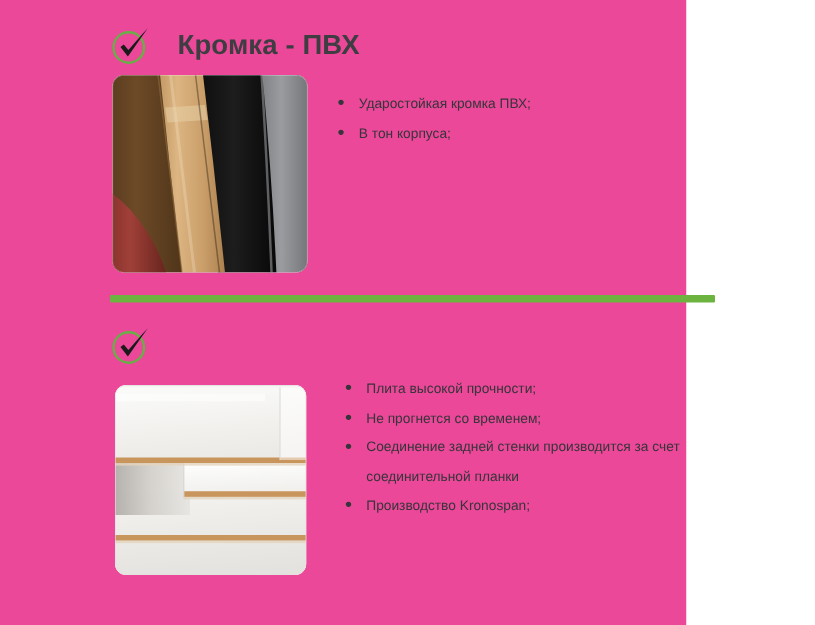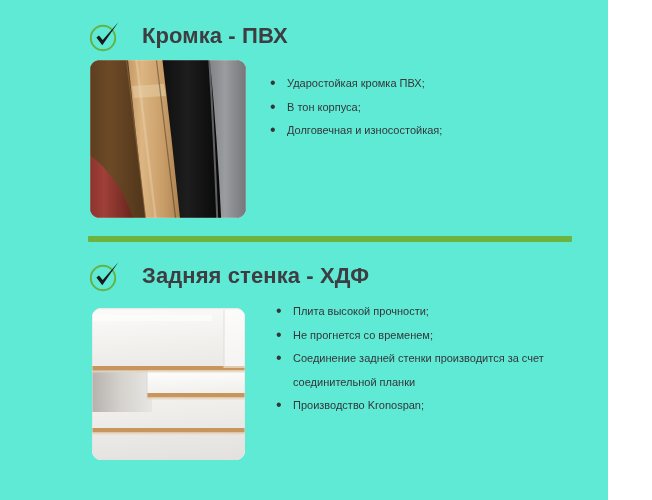--- a/index.html
+++ b/index.html
@@ -11,23 +11,23 @@
     width: 652px;
     height: 500px;
     font-family: "Liberation Sans", sans-serif;
     color: #3a3a3a;
     overflow: hidden;
     position: relative;
   }
 
   .page {
     position: relative;
-    width: 608px;
+    width: 549px;
     height: 500px;
-    background: #5eead4;
+    background: #ec4899;
   }
 
   
   .section {
     position: absolute;
     left: 0;
     width: 652px;
   }
   #section-0 { top: 0px; }
   #section-1 { top: 240px; }
@@ -198,38 +198,36 @@
             <path d="M44 -20 Q56 78 68 178" fill="none" stroke="#f0ddbd" stroke-width="2.4" opacity="0.35"></path>
             <path d="M118 -20 Q124 70 128 178" fill="none" stroke="#c3c6ca" stroke-width="2" opacity="0.45"></path>
             <rect x="0" y="0" width="156" height="158" rx="9" fill="none" stroke="#ffffff" stroke-width="1" opacity="0.35"></rect>
           </g>
         </svg>
       </div>
 
       <ul class="bullets">
         <li>Ударостойкая кромка ПВХ;</li>
         <li>В тон корпуса;</li>
-        <li>Долговечная и износостойкая;</li>
       </ul>
 
     </div>
 
     <div class="divider"></div>
   </div>
 
   <div class="section" id="section-1">
 
     <div class="heading-row">
       <span class="check-icon-wrap">
         <svg class="check-icon" viewBox="0 0 34 34" xmlns="http://www.w3.org/2000/svg">
           <circle cx="15" cy="19" r="12.2" fill="none" stroke="#66b046" stroke-width="1.9"></circle>
           <path d="M8.4 18.6 L14.3 26.2 L30.2 3.6 L26.1 8.0 L14.7 21.0 L11.0 16.6 Z" fill="#1a1a1a"></path>
         </svg>
       </span>
-      <span class="heading-text">Задняя стенка - ХДФ</span>
     </div>
 
     <div class="body-row">
 
       <div class="thumb">
         <svg viewBox="0 0 153 152" preserveAspectRatio="none" xmlns="http://www.w3.org/2000/svg">
           <defs>
             <linearGradient id="g-board-top" x1="0" y1="0" x2="0.25" y2="1">
               <stop offset="0" stop-color="#fbfbfa"></stop>
               <stop offset="1" stop-color="#eceae6"></stop>

